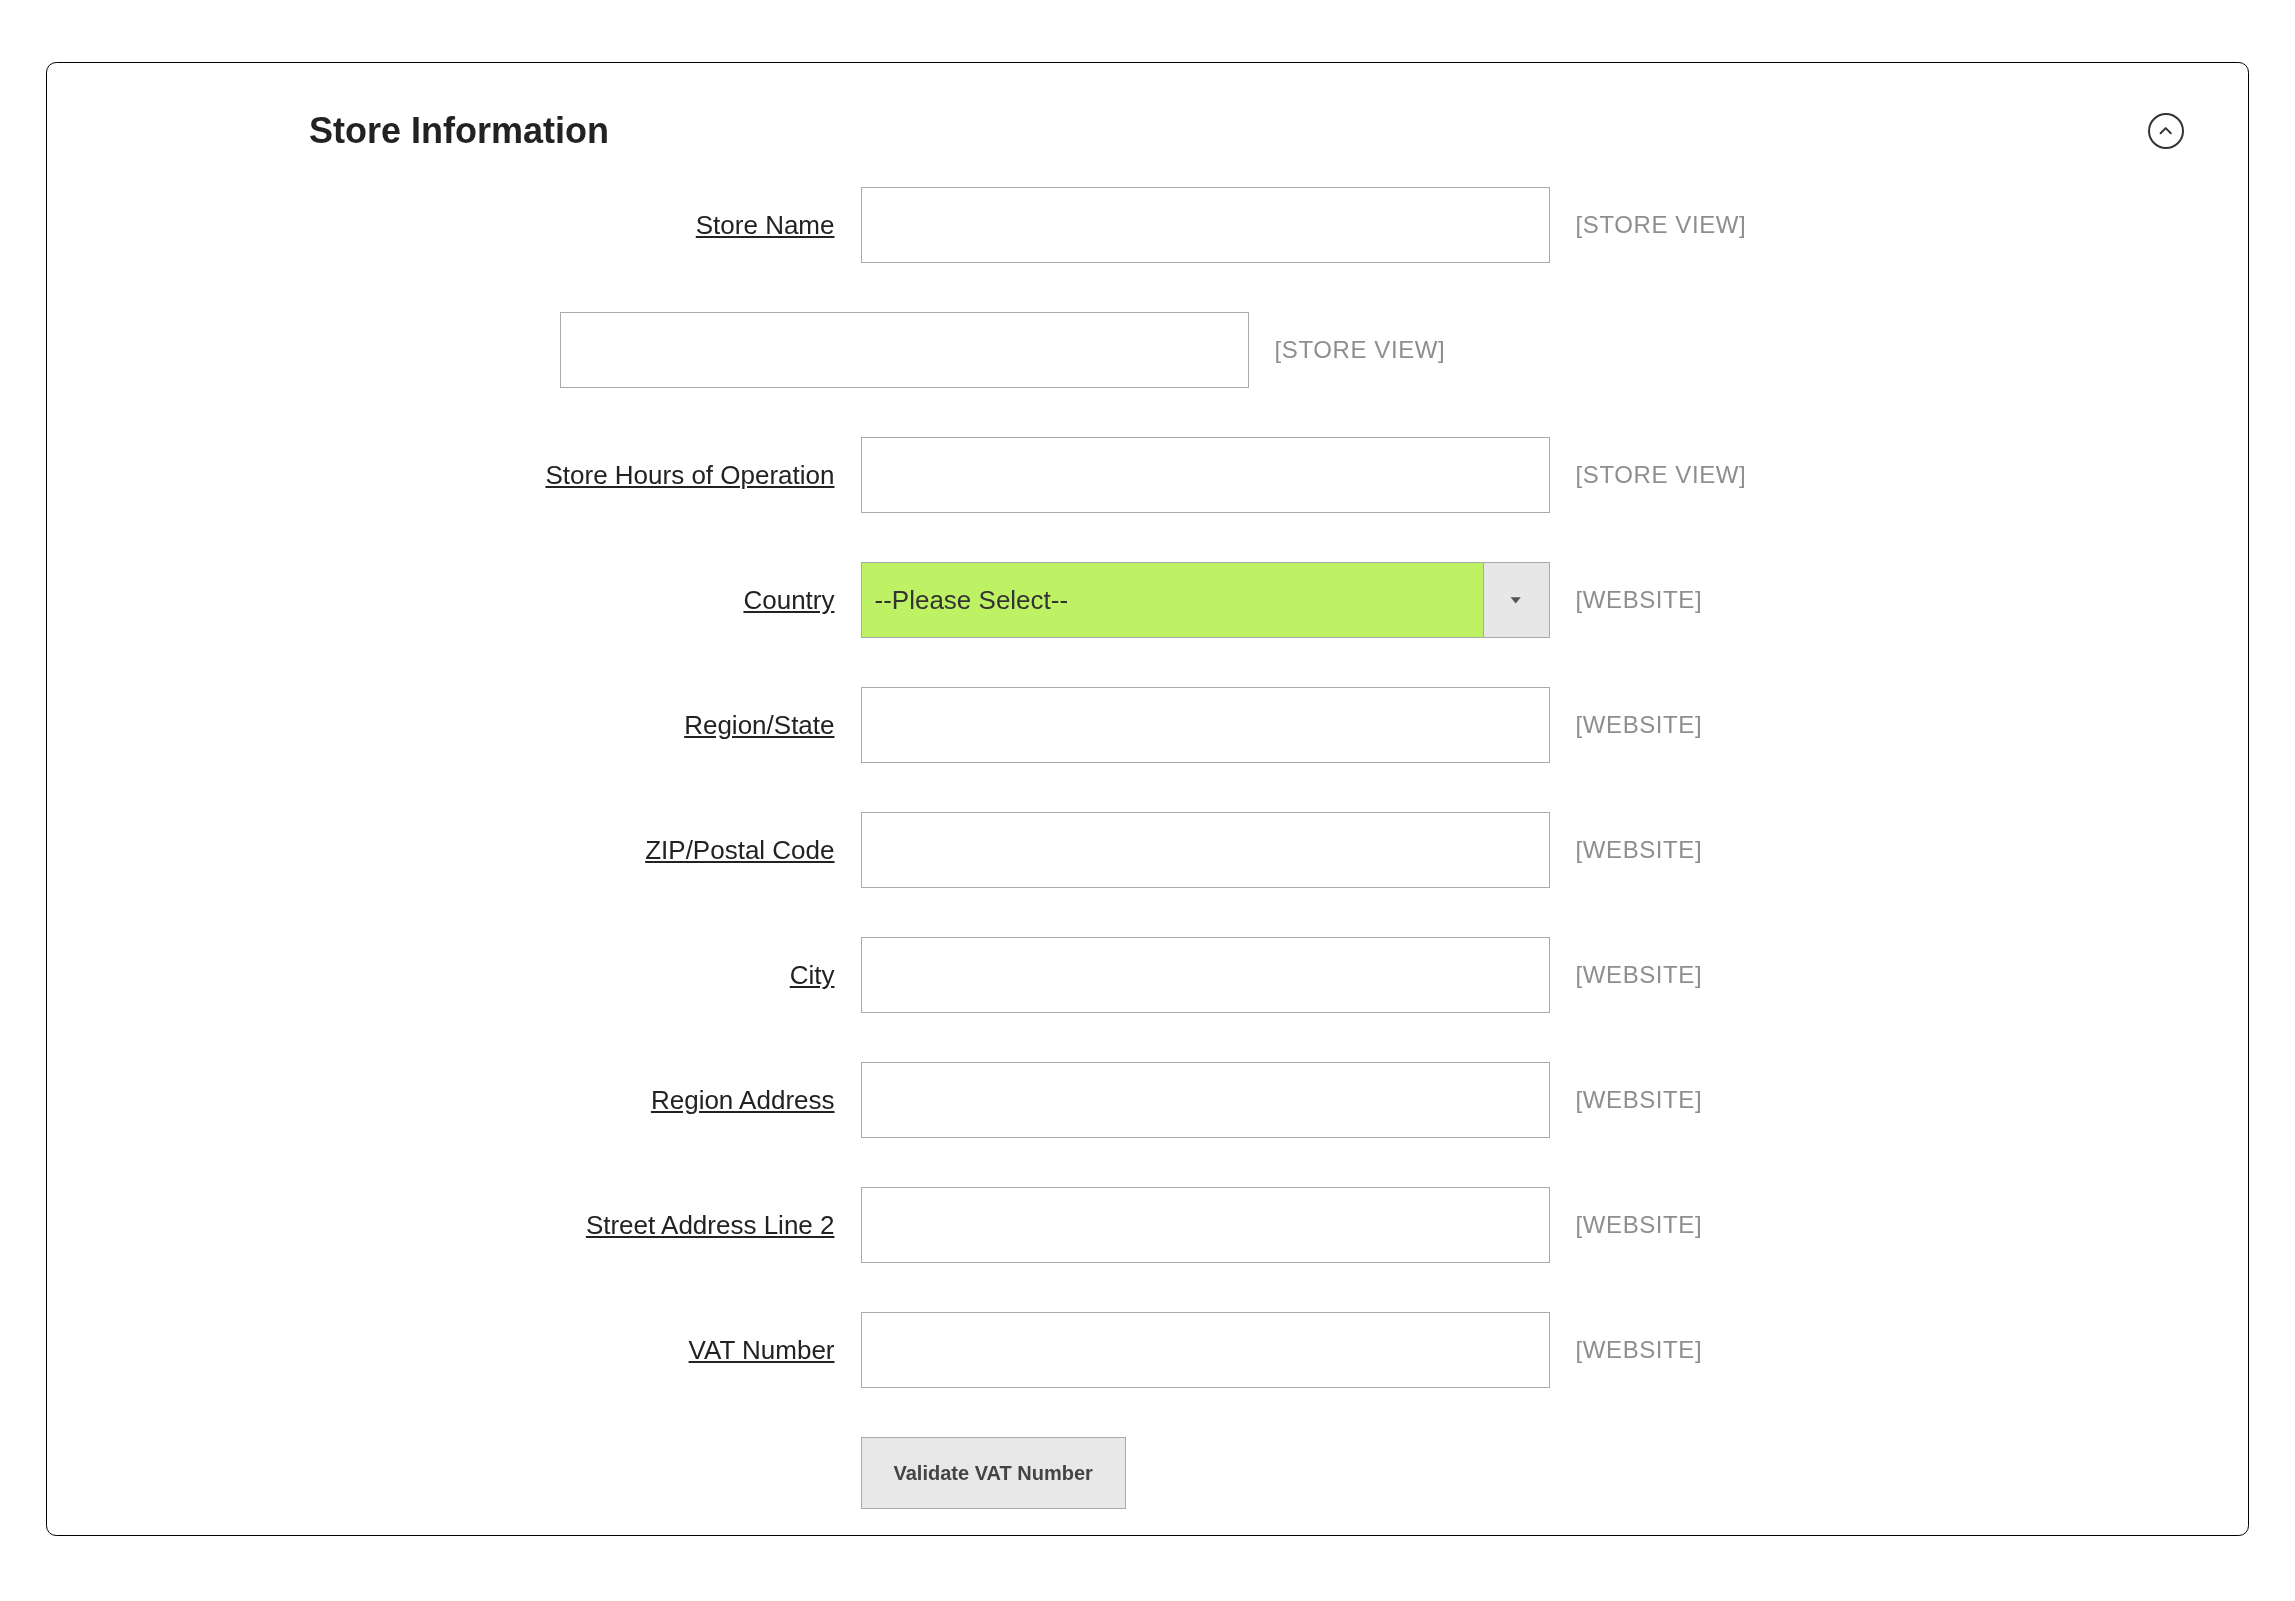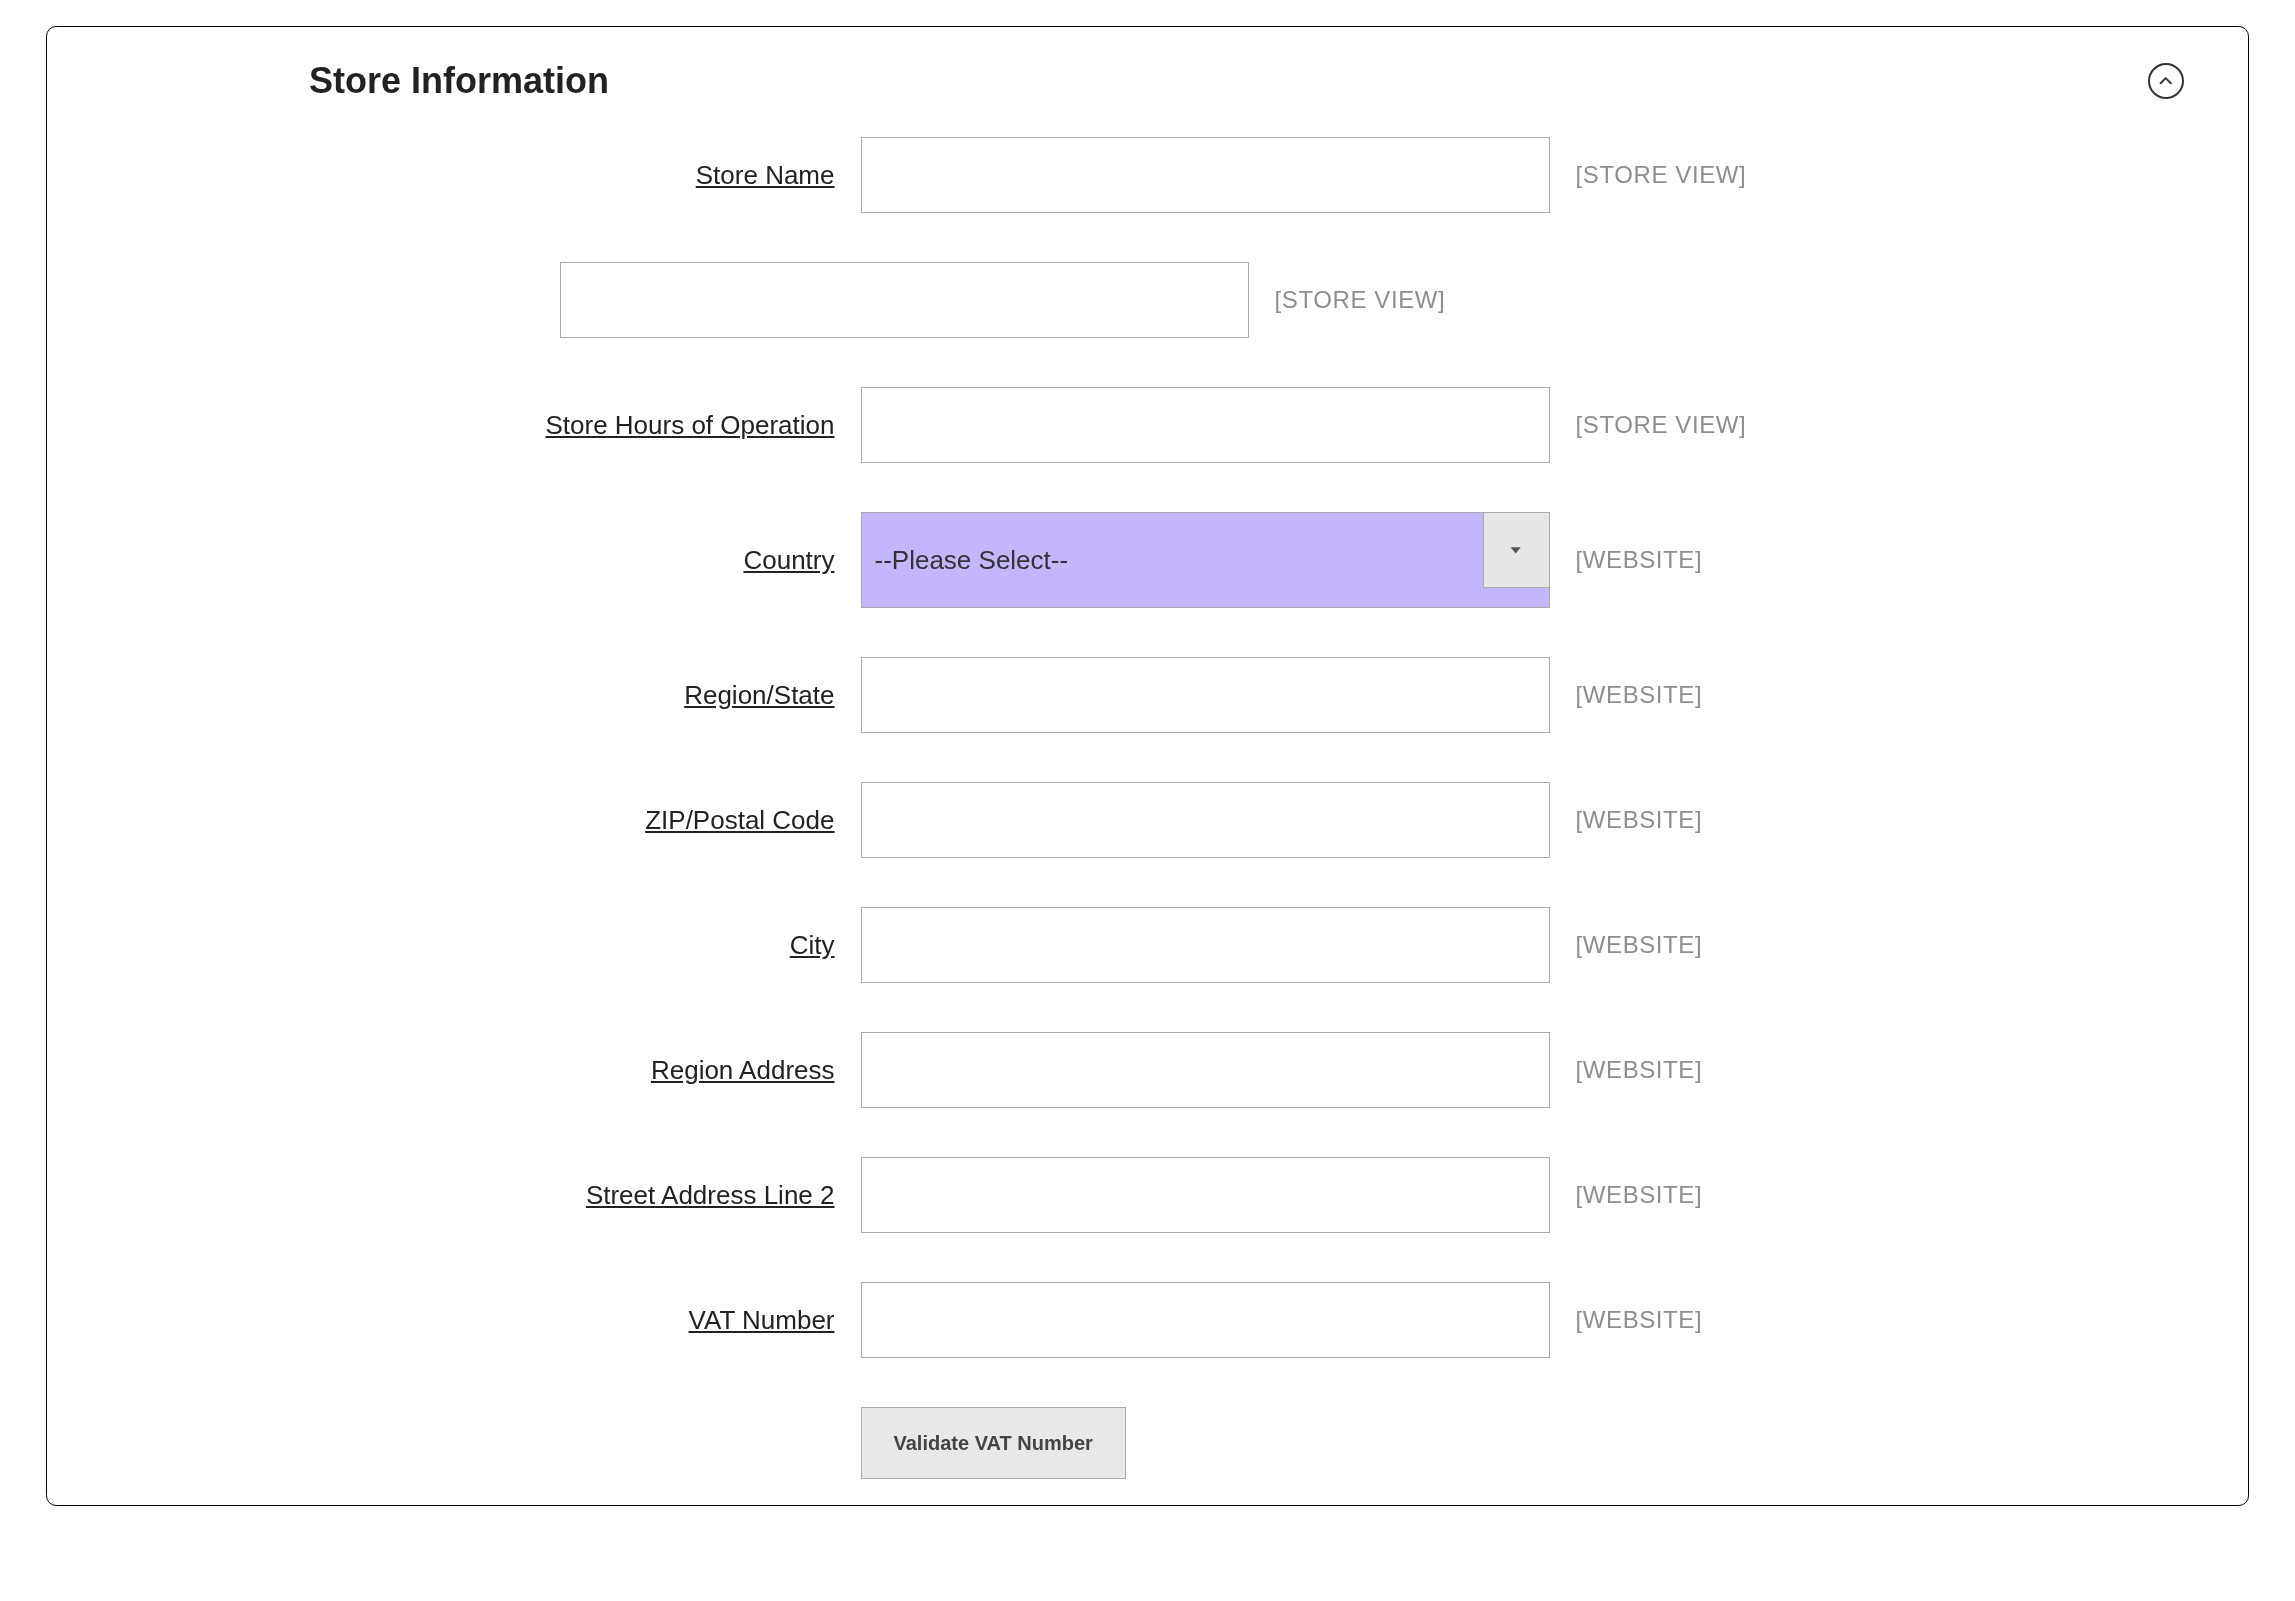--- a/index.html
+++ b/index.html
@@ -12,22 +12,23 @@
       background: #ffffff;
       display: flex;
       justify-content: center;
       padding: 26px;
     }
     .panel {
       width: 2203px;
       border: 1.9px solid #000000;
       border-radius: 10.2px;
       background: #ffffff;
-      padding: 17px 38px 13px 38px;
-      position: relative;
+      padding: 31px 38px 13px 38px;
+      position: relative;
+      margin-top: 36px;
     }
     .section-header {
       display: flex;
       justify-content: space-between;
       align-items: center;
       padding: 16px 0 35px 224px;
     }
     .section-title {
       font-size: 36px;
       font-weight: 600;
@@ -75,23 +76,23 @@
       width: 100%;
       height: 76px;
       border: 1.3px solid #aaaaaa;
       background: #ffffff;
       font-size: 26px;
       padding: 0 13px;
       outline: none;
     }
     .form-select {
       width: 100%;
-      height: 96px;
+      height: 76px;
       border: 1.3px solid #aaaaaa;
-      background: #c4b5fd;
+      background: #bef264;
       font-size: 26px;
       padding: 0 13px;
       outline: none;
       appearance: none;
       -webkit-appearance: none;
       -moz-appearance: none;
       position: relative;
       color: #333333;
     }
     .select-wrapper {

